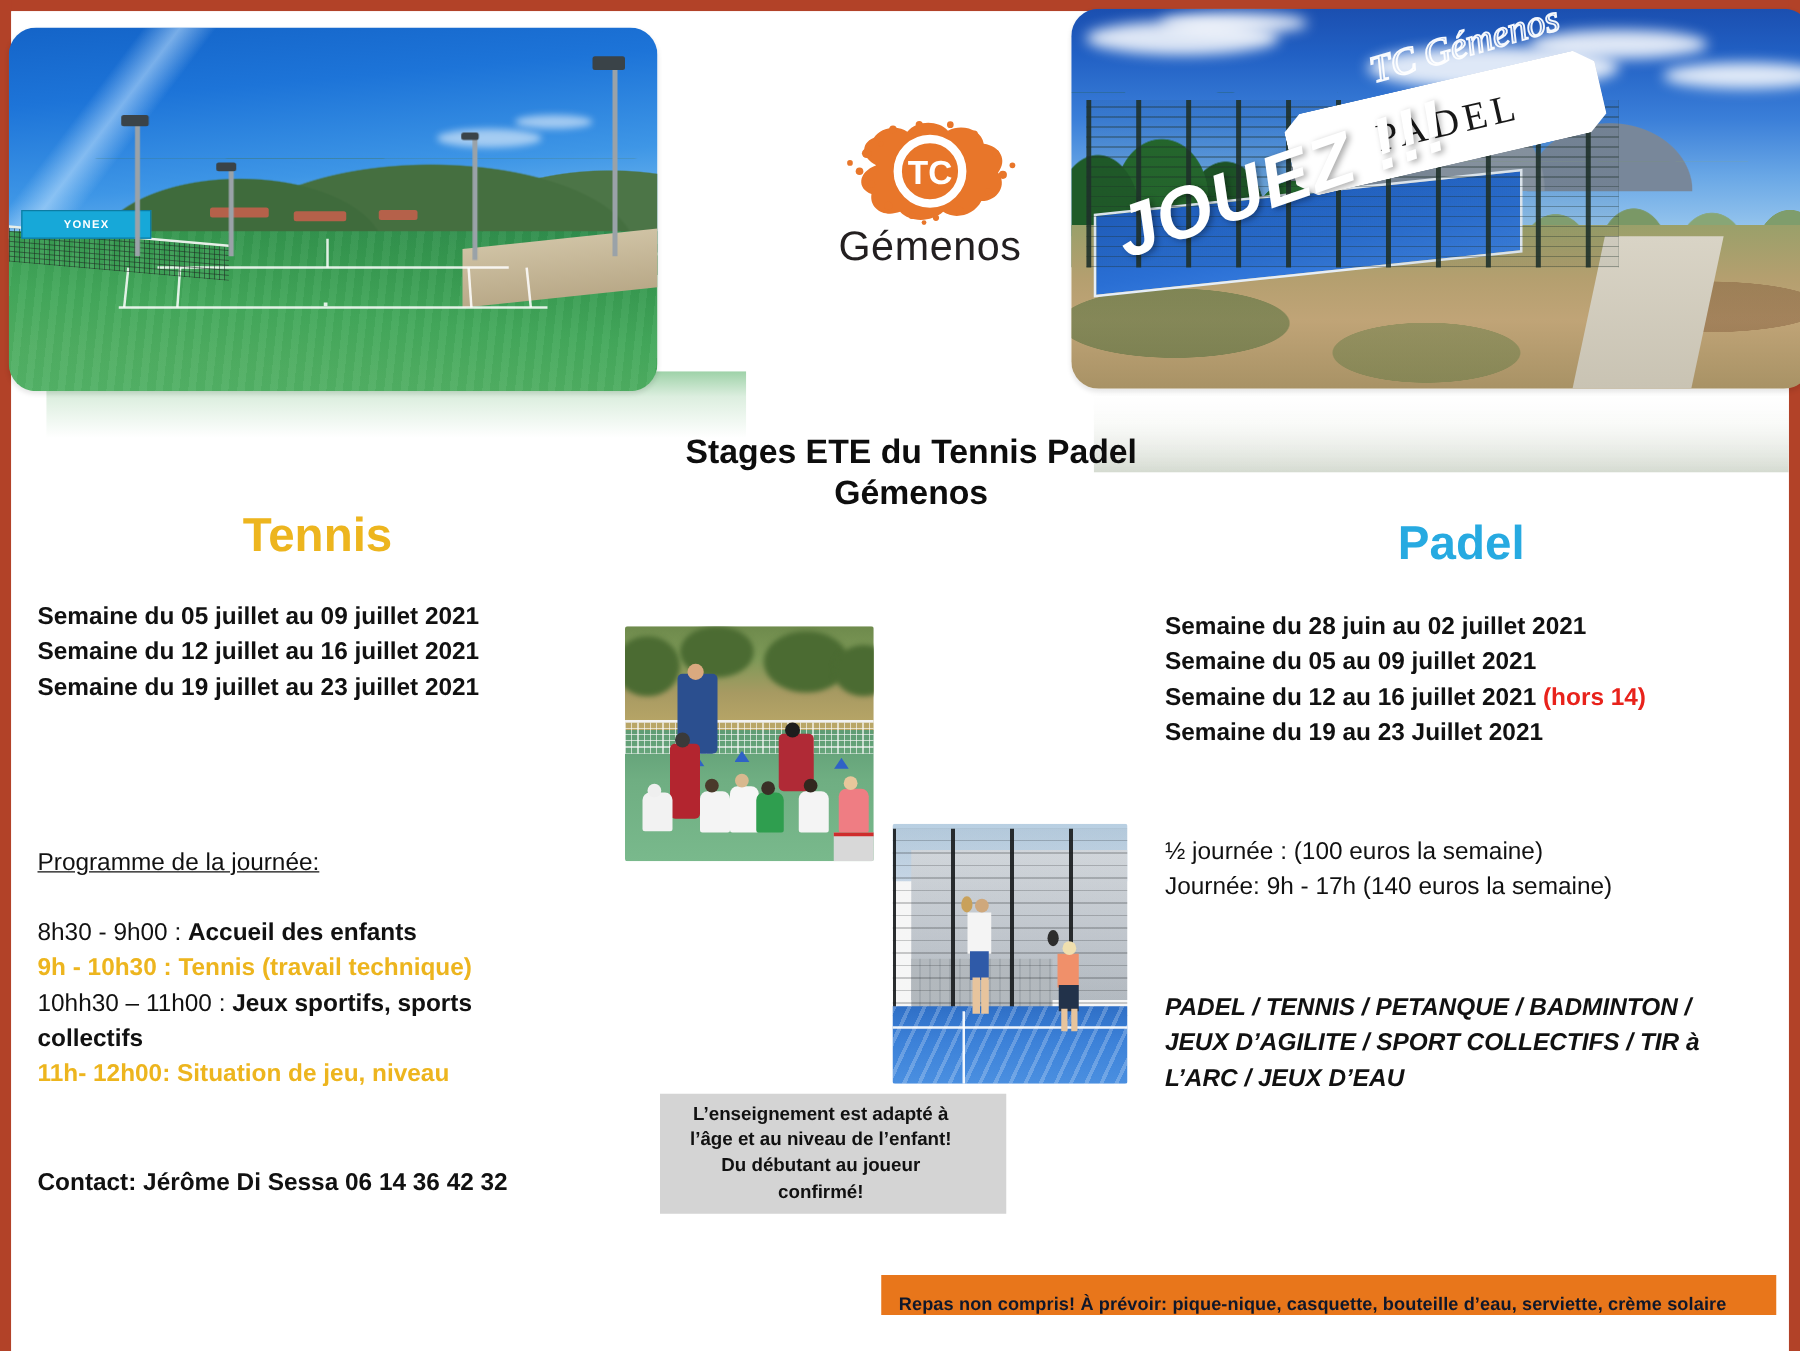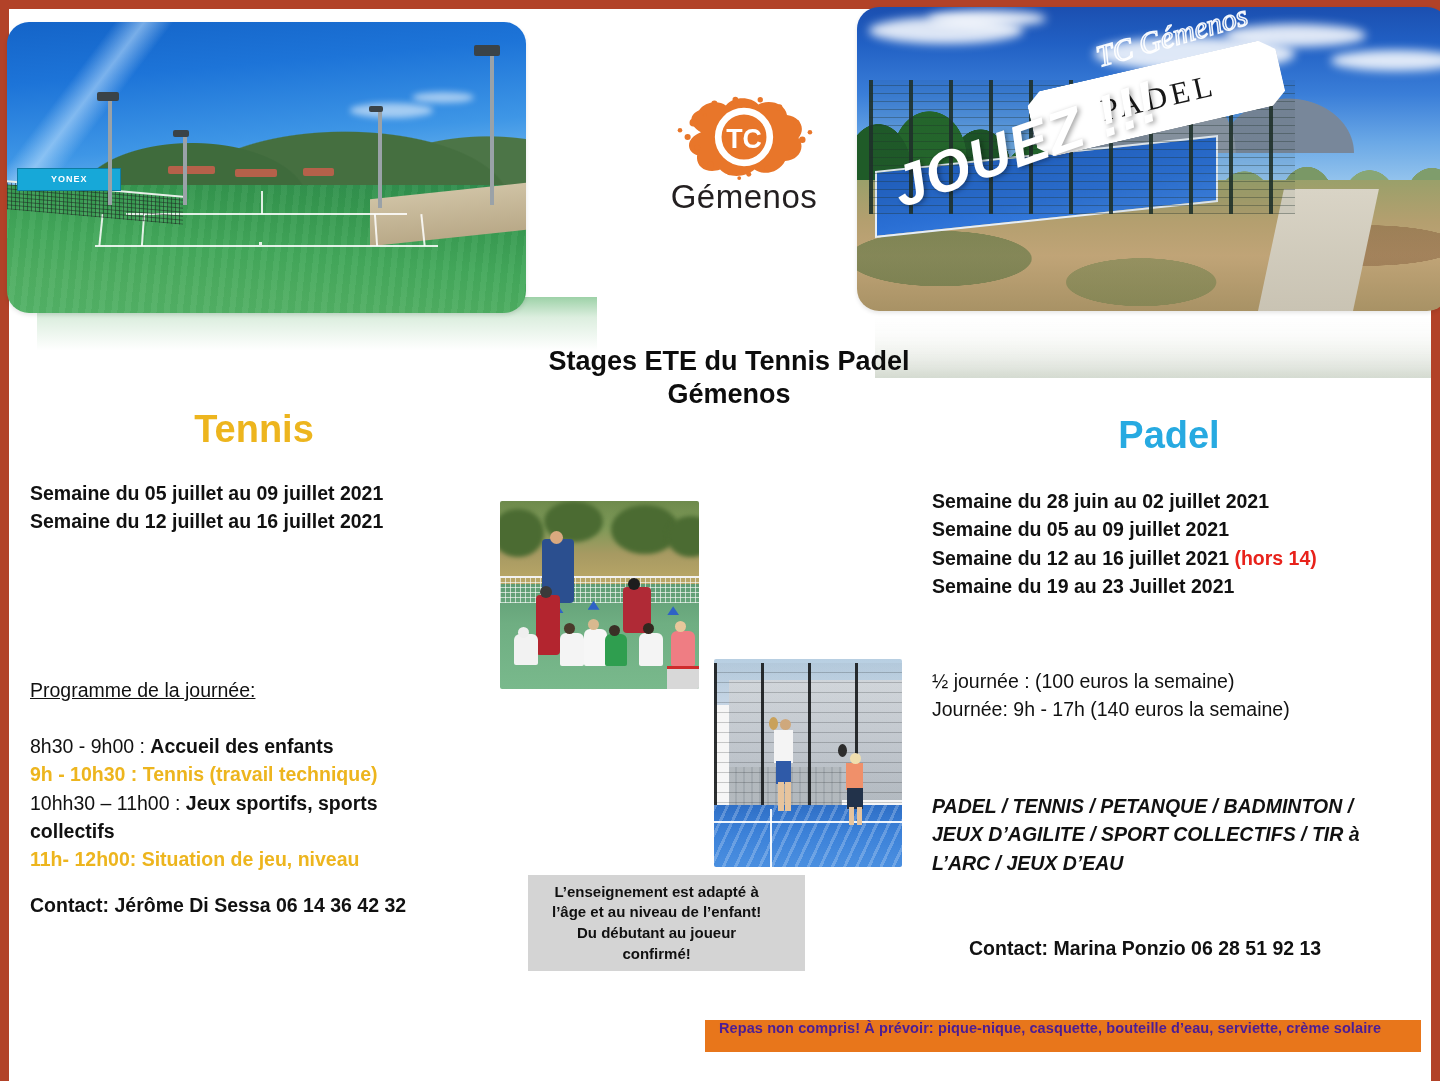--- a/index.html
+++ b/index.html
@@ -297,21 +297,21 @@
     font-size:38px; font-weight:bold; color:#27AAE1;
   }
 
   .col-text { position:absolute; font-size:19.5px; color:#111; line-height:1.45; }
   #tennis-weeks { left:21px; top:470px; width:430px; font-weight:bold; }
   #tennis-morning { left:21px; top:606px; width:430px; }
   #tennis-program-label { left:21px; top:667px; width:430px; text-decoration: underline; }
   #tennis-schedule { left:21px; top:723px; width:420px; }
   #tennis-schedule .hi { color:#EDB51E; font-weight:bold; }
   #tennis-schedule .bd { font-weight:bold; }
-  #tennis-contact { left:21px; top:882px; width:450px; font-weight:bold; }
+  #tennis-contact { left:21px; top:923px; width:450px; font-weight:bold; }
 
   #padel-weeks-july { left:923px; top:478px; width:470px; font-weight:bold; }
   #padel-weeks-july .hors { color:#E8221B; }
   #padel-weeks-august { left:923px; top:622px; width:470px; font-weight:bold; }
   #padel-prices { left:923px; top:658px; width:470px; }
   #padel-activities { left:923px; top:783px; width:470px; font-weight:bold;font-style:italic; }
   #padel-contact { left:960px; top:925px; width:440px; font-weight:bold; text-align:left; }
 
   #pedagogy-box {
     position:absolute; left:519px; top:866px; width:277px; height:96px;
@@ -319,23 +319,23 @@
     display:flex; align-items:center; 
     text-align:center;
     font-size:15px; font-weight:bold; color:#111;
     line-height:1.38;
     padding: 4px 24px;
   }
 
   #notice-banner {
     position:absolute; left:696px; top:1011px; width:716px; height:32px;
     background:#E8761B;
-    display:flex; align-items:flex-start;
+    display:flex; align-items:flex-end;
     padding-left:14px;
-    font-size:14.5px; font-weight:bold; color:#4c1d95;
+    font-size:14.5px; font-weight:bold; color:#0f172a;
     letter-spacing:0.1px;
   }
 </style>
 </head>
 <body>
 
 <div id="slide">
  <div id="slide-inner">
 
   <div class="reflection" id="reflection-tennis">
@@ -441,20 +441,21 @@
   <div id="main-title">
     <span>Stages ETE du Tennis Padel</span>
     <span class="ttl2">Gémenos</span>
   </div>
 
   <div id="heading-tennis">Tennis</div>
 
   <div class="col-text" id="tennis-weeks">
     <div>Semaine du 05 juillet au 09 juillet 2021</div>
     <div>Semaine du 12 juillet au 16 juillet 2021</div>
+    <div>Semaine du 19 juillet au 23 juillet 2021</div>
   </div>
 
 
   <div class="col-text" id="tennis-program-label">Programme de la journée:</div>
 
   <div class="col-text" id="tennis-schedule">
     <div>
       <span>8h30 - 9h00  : </span><span class="bd">Accueil des enfants</span>
     </div>
     <div class="hi">
@@ -540,21 +541,20 @@
   </div>
 
 
   <div class="col-text" id="padel-prices">
     <div>½  journée : (100 euros la semaine)</div>
     <div>Journée: 9h - 17h (140 euros la semaine)</div>
   </div>
 
   <div class="col-text" id="padel-activities">PADEL / TENNIS /  PETANQUE / BADMINTON / JEUX  D’AGILITE / SPORT COLLECTIFS / TIR à L’ARC / JEUX D’EAU</div>
 
-  <div class="col-text" id="padel-contact">Contact: Marina Ponzio 06 28 51 92 13</div>
 
   <div id="pedagogy-box">
     <div>
       <div>L’enseignement est adapté à</div>
       <div>l’âge et au niveau de l’enfant!</div>
       <div>Du débutant au joueur</div>
       <div>confirmé!</div>
     </div>
   </div>
 

